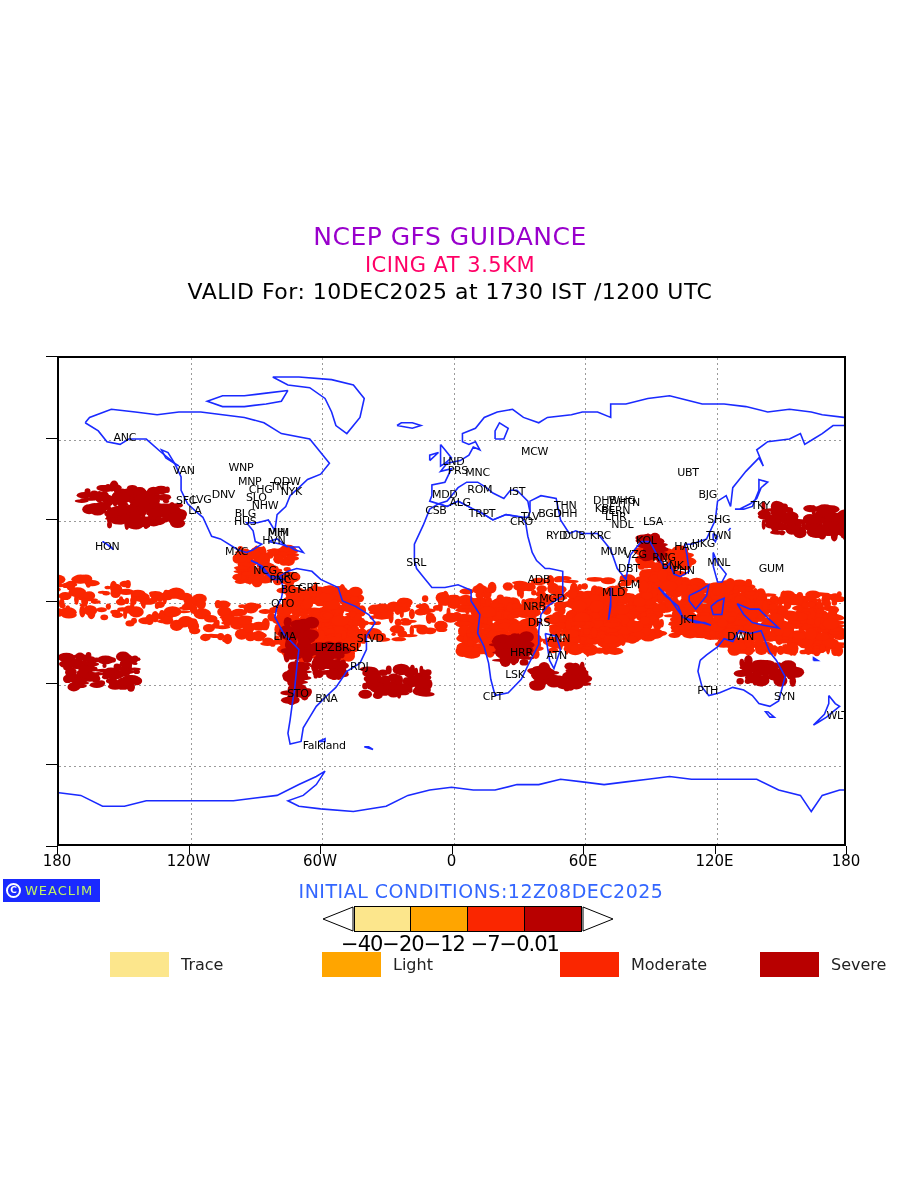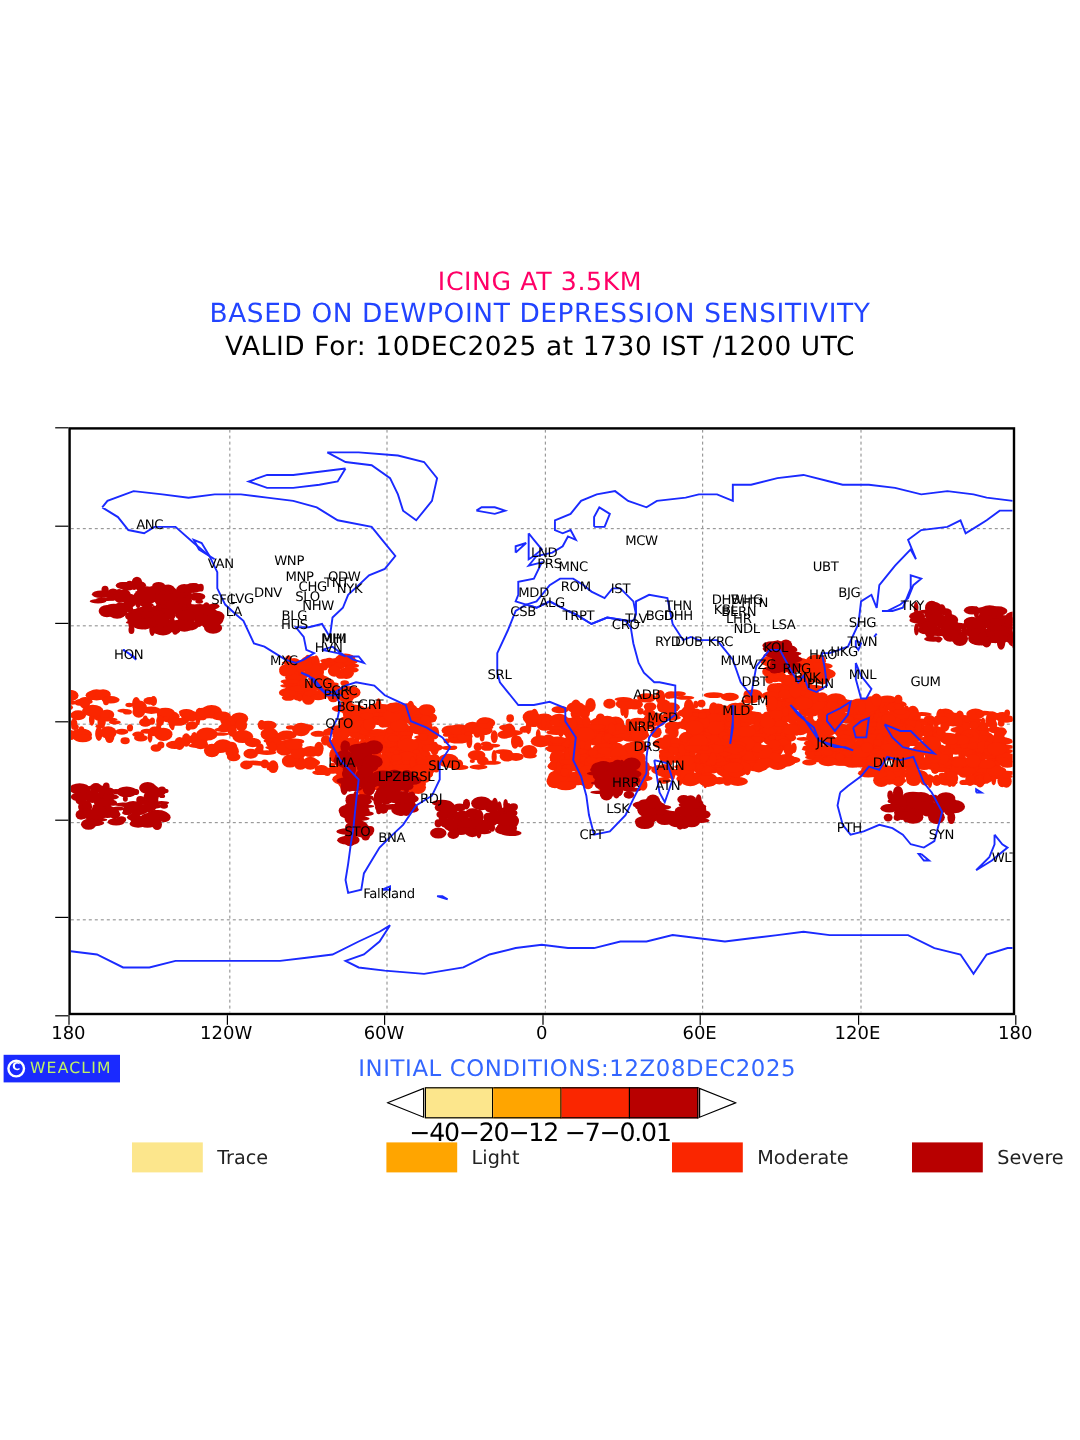--- a/index.html
+++ b/index.html
@@ -54,22 +54,22 @@
   
   #key{position:absolute;left:110px;top:952px;width:780px;height:28px;}
   .kitem{position:absolute;top:0;display:flex;align-items:center;gap:12px;}
   .kbox{width:59px;height:25px;}
   .klab{font-size:16px;color:#222;}
 </style>
 </head>
 <body>
 
 <div class="titles">
+  <div class="t-line t1" style="color: rgb(153, 0, 204);">NCEP GFS GUIDANCE</div>
   <div class="t-line t2" style="color: rgb(255, 0, 102);">ICING AT 3.5KM</div>
-  <div class="t-line t3" style="color: rgb(34, 68, 255);">BASED ON DEWPOINT DEPRESSION SENSITIVITY</div>
   <div class="t-line t4" style="color: rgb(0, 0, 0);">VALID For: 10DEC2025 at 1730 IST /1200 UTC</div>
 </div>
 
 <div id="plot">
   <div id="gridlayer">
       <div class="grid-v" style="left: 131.5px;"></div>
       <div class="grid-v" style="left: 263px;"></div>
       <div class="grid-v" style="left: 394.5px;"></div>
       <div class="grid-v" style="left: 526px;"></div>
       <div class="grid-v" style="left: 657.5px;"></div>

